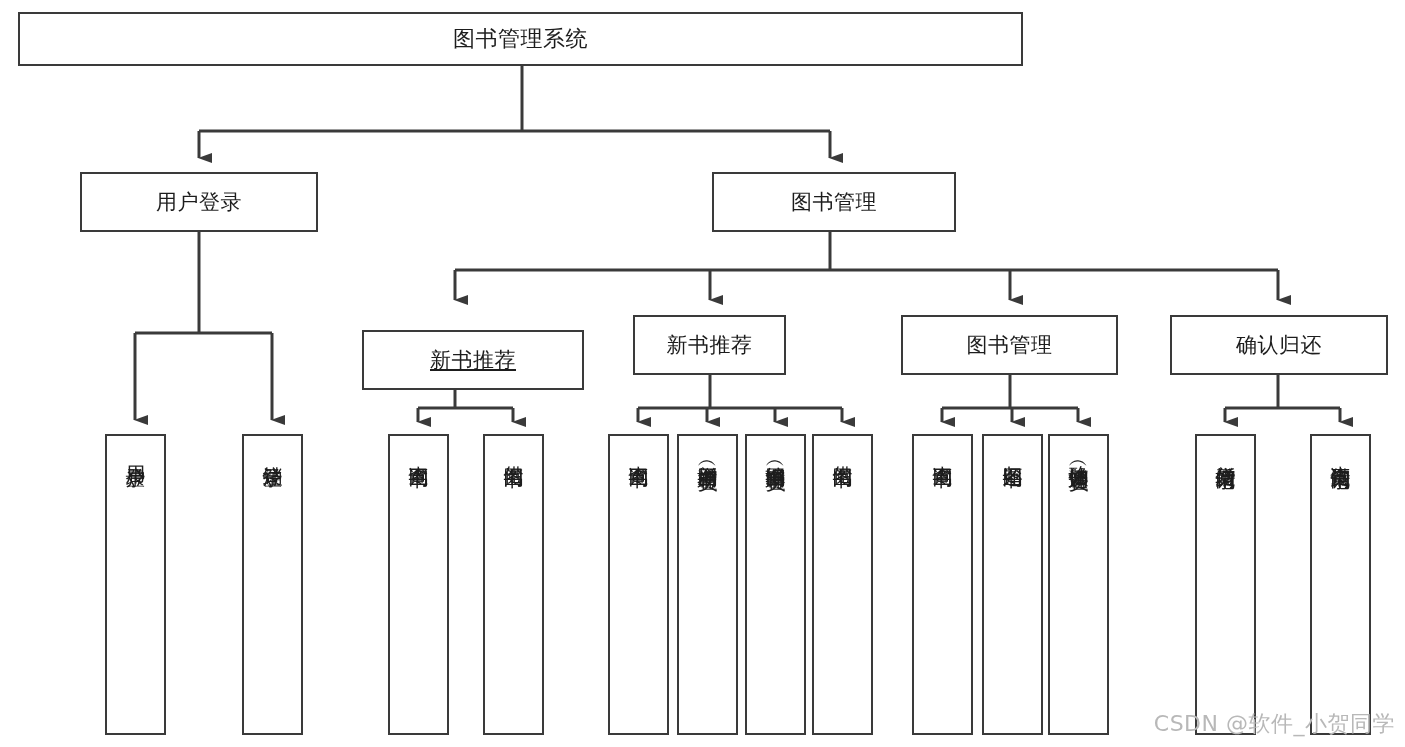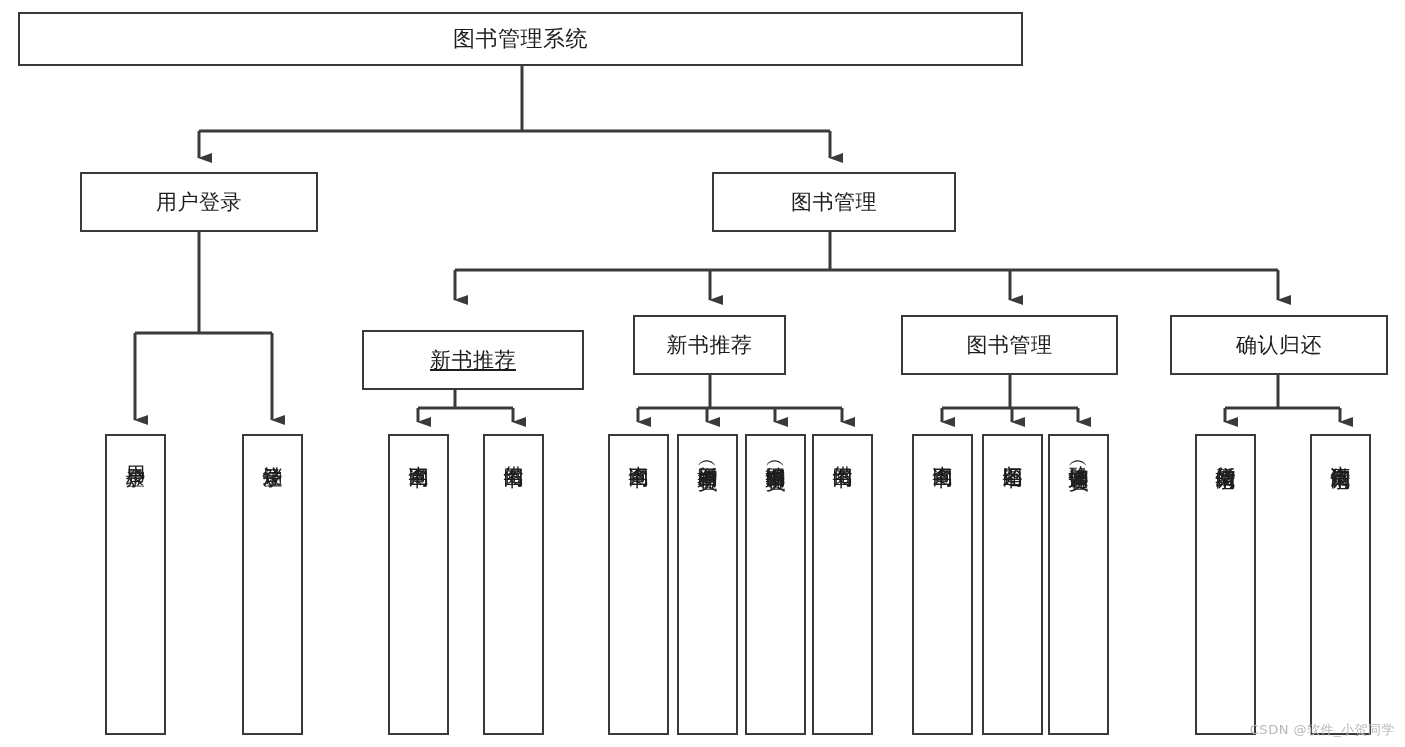--- a/index.html
+++ b/index.html
@@ -57,21 +57,21 @@
     font-size: 20px;
     line-height: 1.26;
     letter-spacing: 1px;
     white-space: normal;
     max-height: 272px;
   }
   .watermark {
     position: absolute;
     right: 10px;
     bottom: 8px;
-    font-size: 13px;
+    font-size: 22px;
     color: #b8b8b8;
     letter-spacing: 0.5px;
     white-space: nowrap;
     pointer-events: none;
   }
 </style>
 </head>
 <body>
 
 <div id="canvas">

